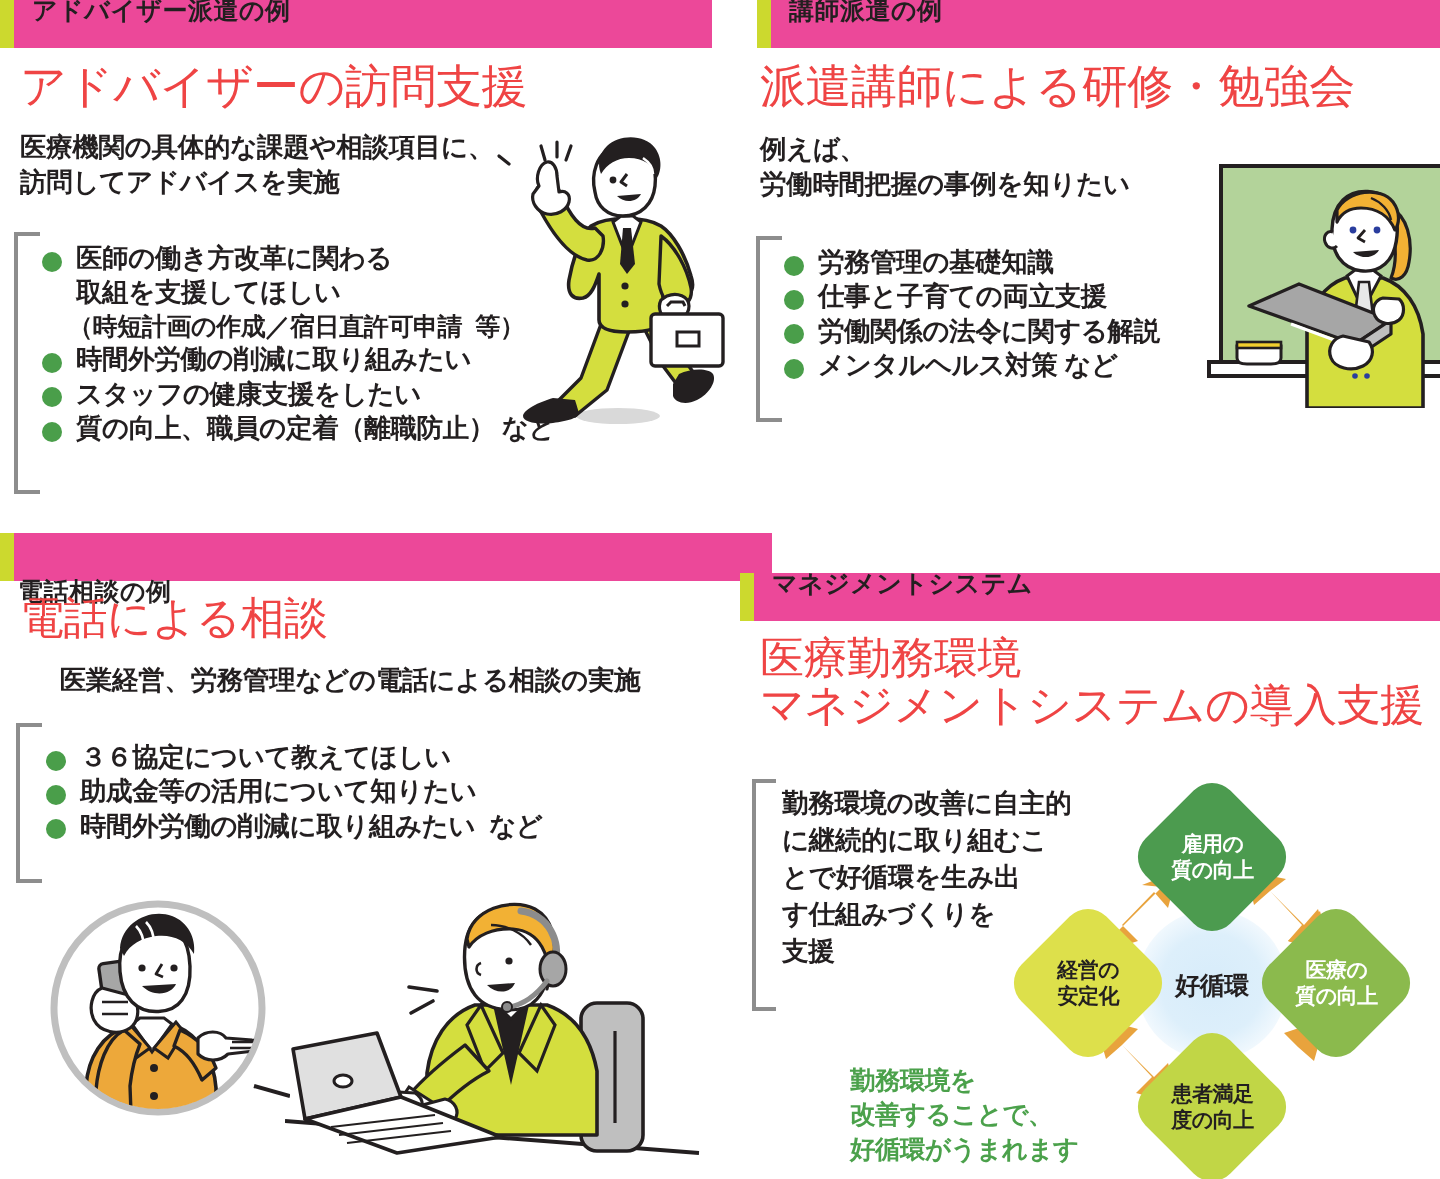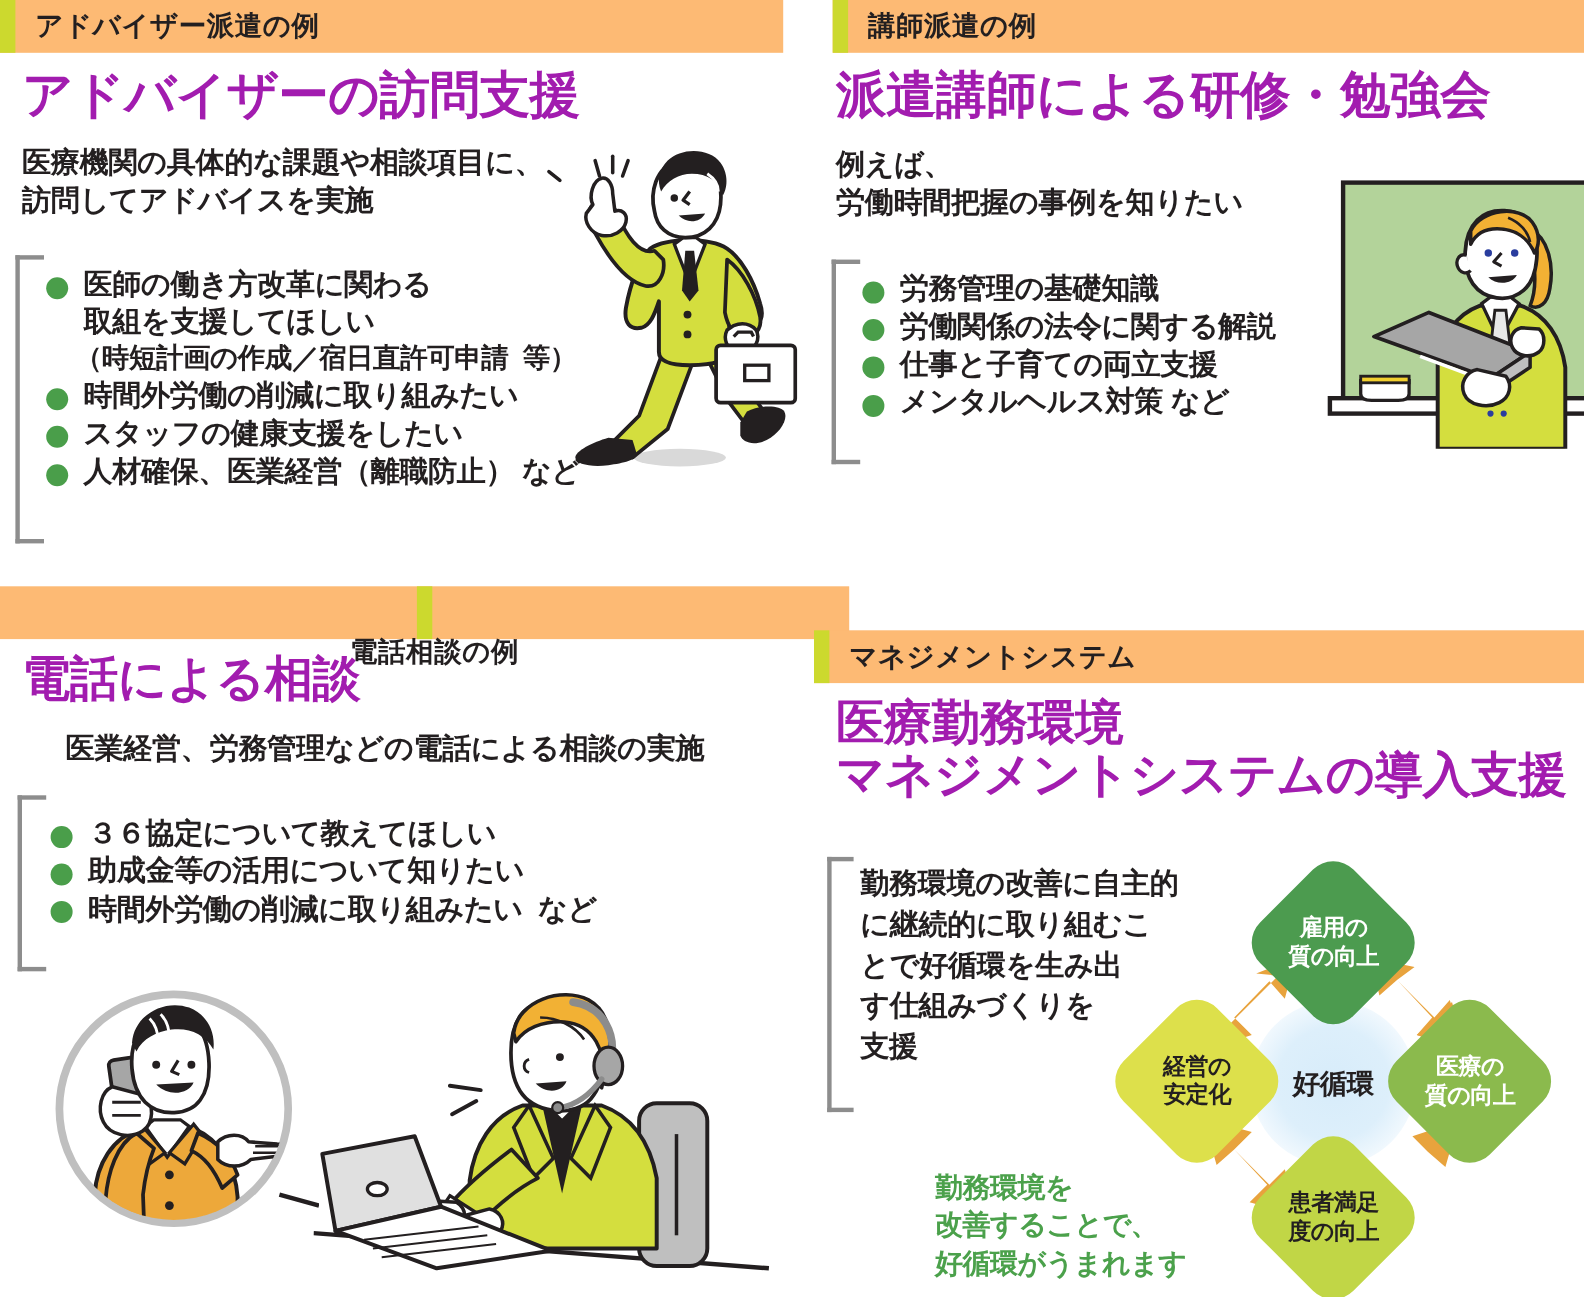--- a/index.html
+++ b/index.html
@@ -5,24 +5,24 @@
   html,body{margin:0;padding:0;}
   body{
     width:1440px;height:1179px;
     background:#ffffff;
     font-family:"Liberation Sans","DejaVu Sans",sans-serif;
     color:#231f20;
     overflow:hidden;
     position:relative;
   }
   .panel{position:absolute;}
-  .hdr{position:absolute;left:0;top:0;height:48px;background:#fdba74;display:flex;align-items:center;}
+  .hdr{position:absolute;left:0;top:0;height:48px;background:#ec4899;display:flex;font-family:Liberation Mono, monospace;}
   .hdr .accent{width:14px;height:48px;background:#ccd92e;flex:0 0 auto;}
   .hdr .hdr-label{font-size:25px;font-weight:700;letter-spacing:.5px;padding-left:18px;color:#231f20;line-height:1;}
-  .ttl{position:absolute;color:#a21caf;font-weight:700;line-height:1.06;letter-spacing:-0.5px;}
+  .ttl{position:absolute;color:#ef4444;font-weight:400;line-height:1.06;letter-spacing:-0.5px;}
   .lead{position:absolute;font-size:26.5px;font-weight:700;line-height:1.33;letter-spacing:-0.3px;color:#231f20;}
   .bracket{position:absolute;}
   .bracket .bk{position:absolute;background:#8d8d8d;}
   ul.blist{list-style:none;margin:0;padding:0;position:absolute;}
   ul.blist li{position:relative;font-size:26.5px;font-weight:700;line-height:1.30;letter-spacing:-0.4px;color:#231f20;padding-left:36px;white-space:pre;}
   ul.blist li .dot{position:absolute;left:2px;top:.40em;width:20px;height:20px;border-radius:50%;background:#4a9e4a;}
   ul.blist li.cont{padding-left:36px;}
   .illus{position:absolute;}
   
   .cycle{position:absolute;}
@@ -53,21 +53,21 @@
     <div class="bk" style="left:0;top:0;width:26px;height:4px;"></div>
     <div class="bk" style="left:0;top:258px;width:26px;height:4px;"></div>
   </div>
 
   <ul class="blist" style="left:40px;top:241px;width:620px;">
     <li><span class="dot"></span><span>医師の働き方改革に関わる</span></li>
     <li class="cont"><span>取組を支援してほしい</span></li>
     <li class="cont" style="font-size:25px;margin-left:-8px;"><span>（時短計画の作成／宿日直許可申請  等）</span></li>
     <li><span class="dot"></span><span>時間外労働の削減に取り組みたい</span></li>
     <li><span class="dot"></span><span>スタッフの健康支援をしたい</span></li>
-    <li><span class="dot"></span><span>人材確保、医業経営（離職防止） など</span></li>
+    <li><span class="dot"></span><span>質の向上、職員の定着（離職防止） など</span></li>
   </ul>
 
   <div class="illus" style="left:495px;top:128px;width:230px;height:305px;">
     <svg width="230" height="305" viewBox="0 0 230 305" xmlns="http://www.w3.org/2000/svg">
       <ellipse cx="123" cy="288" rx="42" ry="8" fill="#d9d9d9"></ellipse>
 
       <g stroke="#231f20" stroke-width="3.2" stroke-linecap="round">
         <line x1="46" y1="18" x2="50" y2="32"></line>
         <line x1="62" y1="14" x2="62" y2="29"></line>
         <line x1="76" y1="18" x2="71" y2="32"></line>
@@ -128,22 +128,22 @@
 労働時間把握の事例を知りたい</div>
 
   <div class="bracket" style="left:16px;top:236px;width:40px;height:186px;">
     <div class="bk" style="left:0;top:0;width:4px;height:186px;"></div>
     <div class="bk" style="left:0;top:0;width:26px;height:4px;"></div>
     <div class="bk" style="left:0;top:182px;width:26px;height:4px;"></div>
   </div>
 
   <ul class="blist" style="left:42px;top:245px;width:460px;">
     <li><span class="dot"></span><span>労務管理の基礎知識</span></li>
+    <li><span class="dot"></span><span>仕事と子育ての両立支援</span></li>
     <li><span class="dot"></span><span>労働関係の法令に関する解説</span></li>
-    <li><span class="dot"></span><span>仕事と子育ての両立支援</span></li>
     <li><span class="dot"></span><span>メンタルヘルス対策 など</span></li>
   </ul>
 
   <div class="illus" style="left:455px;top:158px;width:250px;height:250px;">
     <svg width="250" height="250" viewBox="0 0 250 250" xmlns="http://www.w3.org/2000/svg">
 
       <rect x="26" y="8" width="226" height="196" fill="#b3d39a" stroke="#231f20" stroke-width="4"></rect>
 
       <rect x="14" y="204" width="240" height="14" fill="#ffffff" stroke="#231f20" stroke-width="4"></rect>
 

